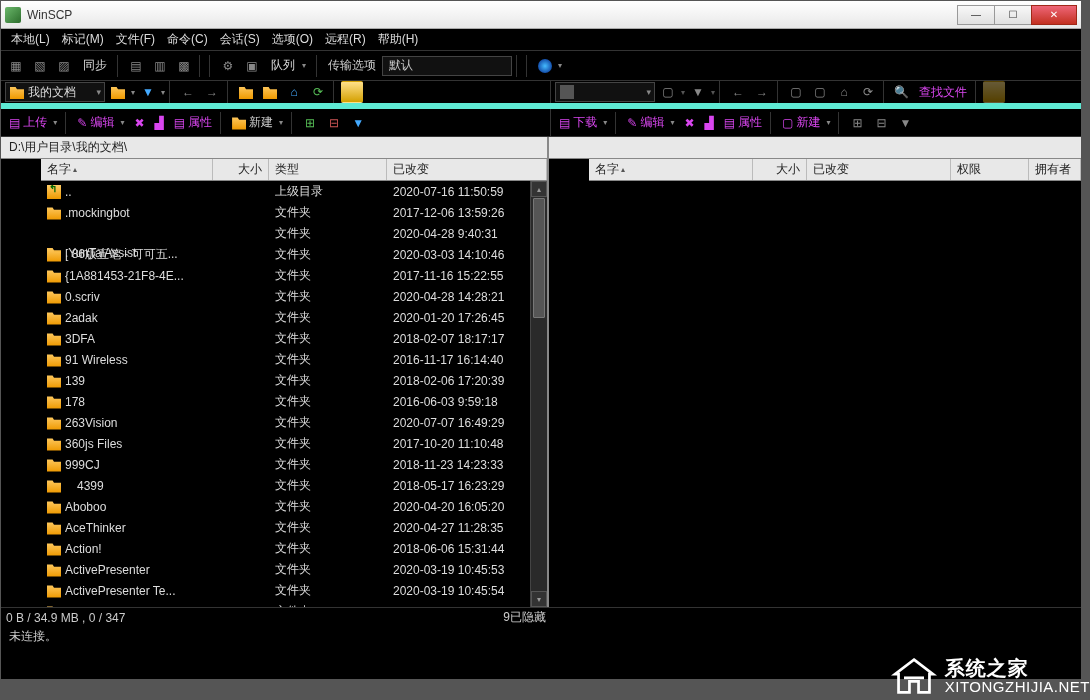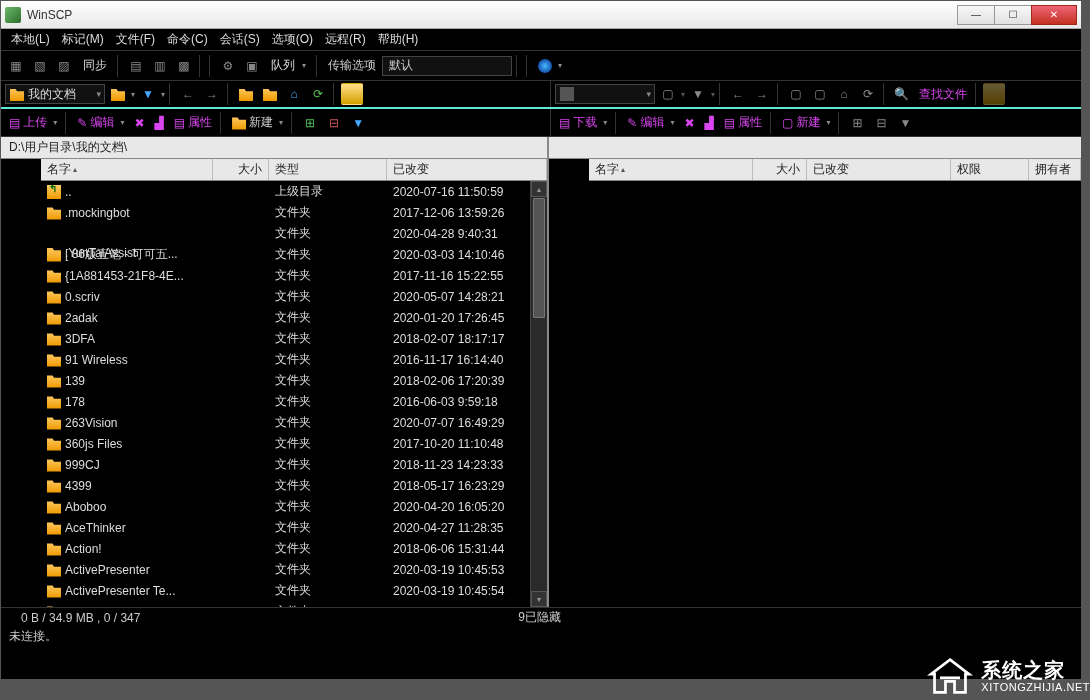--- a/index.html
+++ b/index.html
@@ -25,21 +25,21 @@
 .tool-btn { display: flex; align-items: center; color: #ddd; padding: 2px 6px; gap:4px; }
 .tool-select { background: #111; border: 1px solid #444; color: #ccc; height: 20px; padding: 0 20px 0 6px; position:relative; }
 .combo-label { color:#ccc; padding:0 4px;}
 
 
 .tabbar { height: 26px; background: #000; display: flex; align-items: flex-end; padding: 0 4px; border-bottom:1px solid #333;}
 .tab { background: #e8e8e8; color: #222; padding: 3px 10px; border: 1px solid #888; border-bottom: none; display:flex; align-items:center; gap:4px;}
 .tab-icon { width:14px; height:14px; background:radial-gradient(circle at 30% 30%, #9de, #248); border-radius:2px;}
 
 
-.panel-tools { height: 28px; background: #000; display: flex; border-bottom:2px solid #5eead4;}
+.panel-tools { height: 28px; background: #000; display: flex; border-bottom:6px solid #5eead4;}
 .panel-half { display: flex; align-items: center; padding: 0 4px; gap: 2px; }
 .panel-half.left { width: 550px; border-right:1px solid #333;}
 .panel-half.right { flex: 1; }
 .loc-combo { background: #111; border: 1px solid #444; color: #ddd; height: 20px; padding: 1px 18px 1px 4px; display:flex; align-items:center; gap:4px; position:relative;}
 .loc-combo::after{content:"▾"; position:absolute; right:3px; color:#888; font-size:9px;}
 .folder-icon { width:14px; height:14px; background:linear-gradient(#fc6,#e90); border-radius:1px 1px 0 0; clip-path: polygon(0 15%, 40% 15%, 50% 30%, 100% 30%, 100% 100%, 0 100%);}
 
 
 .panel-tools2 { height: 28px; background: #000; display: flex; border-bottom:1px solid #333;}
 .action-btn { display: flex; align-items: center; color: #ccc; padding: 2px 4px; gap:3px;}
@@ -68,32 +68,32 @@
 .fi.up::after{content:"↰"; position:absolute; color:#060; font-size:10px; left:2px; top:-2px; font-weight:bold;}
 .fi.folder { background:linear-gradient(#fc6,#e90); clip-path: polygon(0 15%, 40% 15%, 50% 30%, 100% 30%, 100% 100%, 0 100%);}
 
 .scrollbar-v { width: 17px; background: #2a2a2a; position:absolute; right:0; top:0; bottom:0; border-left:1px solid #444;}
 .scroll-thumb { background:#555; border:1px solid #777; margin:17px 2px; height:120px; border-radius:1px;}
 .scroll-btn { height:16px; background:#333; border:1px solid #555; display:flex;align-items:center;justify-content:center; font-size:8px; color:#999;}
 .scroll-btn.top{position:absolute;top:0;left:0;right:0;}
 .scroll-btn.bot{position:absolute;bottom:0;left:0;right:0;}
 
 
-.status { height: 20px; background: #000; color: #ccc; display: flex; align-items: center; padding: 0 20px; border-top:1px solid #333;}
+.status { height: 20px; background: #000; color: #ccc; display: flex; align-items: center; padding: 0 5px; border-top:1px solid #333;}
 .status .stat-left { flex: 0 0 440px; }
 .status .stat-right { text-align:right; flex:0 0 100px;}
 .status2 { height: 18px; background: #000; color: #ccc; padding: 0 8px; display:flex; align-items:center;}
 
 
 .watermark { position: absolute; right: 0; bottom: 2px; color: #fff; display:flex; align-items:center; gap:6px; pointer-events:none;}
 .wm-icon { width:50px; height:44px; display:flex; align-items:center; justify-content:center;}
 .wm-icon svg { width:46px; height:40px;}
 .wm-text { display:flex; flex-direction:column; line-height:1.1;}
 .wm-text .big { font-size:20px; font-weight:bold; letter-spacing:1px;}
-.wm-text .small { font-size:11px; letter-spacing:0.5px;}
+.wm-text .small { font-size:15px; letter-spacing:0.5px;}
 .ql-icon{background:linear-gradient(#ffe08a,#d4a000); border-radius:2px;}
 .gear-icon{color:#888;}
 </style>
 </head>
 <body>
 
 <div class="window">
 
   <div class="titlebar">
     <div class="app-icon"></div>
@@ -310,21 +310,21 @@
             <div class="cell" style="width:118px;">文件夹</div>
             <div class="cell" style="flex:1;">2017-11-16  15:22:55</div>
           </div>
           <div class="file-row">
             <div class="cell" style="width:172px;display:flex;align-items:center;">
               <div class="fi folder"></div>
               <span>0.scriv</span>
             </div>
             <div class="cell" style="width:56px;"></div>
             <div class="cell" style="width:118px;">文件夹</div>
-            <div class="cell" style="flex:1;">2020-05-07  14:28:21</div>
+            <div class="cell" style="flex:1;">2020-04-28  14:28:21</div>
           </div>
           <div class="file-row">
             <div class="cell" style="width:172px;display:flex;align-items:center;">
               <div class="fi folder"></div>
               <span>2adak</span>
             </div>
             <div class="cell" style="width:56px;"></div>
             <div class="cell" style="width:118px;">文件夹</div>
             <div class="cell" style="flex:1;">2020-01-20  17:26:45</div>
           </div>
@@ -385,21 +385,21 @@
           <div class="file-row">
             <div class="cell" style="width:172px;display:flex;align-items:center;">
               <div class="fi folder"></div>
               <span>999CJ</span>
             </div>
             <div class="cell" style="width:56px;"></div>
             <div class="cell" style="width:118px;">文件夹</div>
             <div class="cell" style="flex:1;">2018-11-23  14:23:33</div>
           </div>
           <div class="file-row">
-            <div class="cell" style="width:172px;display:flex;align-items:center;">
+            <div class="cell" style="width:172px;display:flex;align-items:center;gap:12px;">
               <div class="fi folder"></div>
               <span>4399</span>
             </div>
             <div class="cell" style="width:56px;"></div>
             <div class="cell" style="width:118px;">文件夹</div>
             <div class="cell" style="flex:1;">2018-05-17  16:23:29</div>
           </div>
           <div class="file-row">
             <div class="cell" style="width:172px;display:flex;align-items:center;">
               <div class="fi folder"></div>

